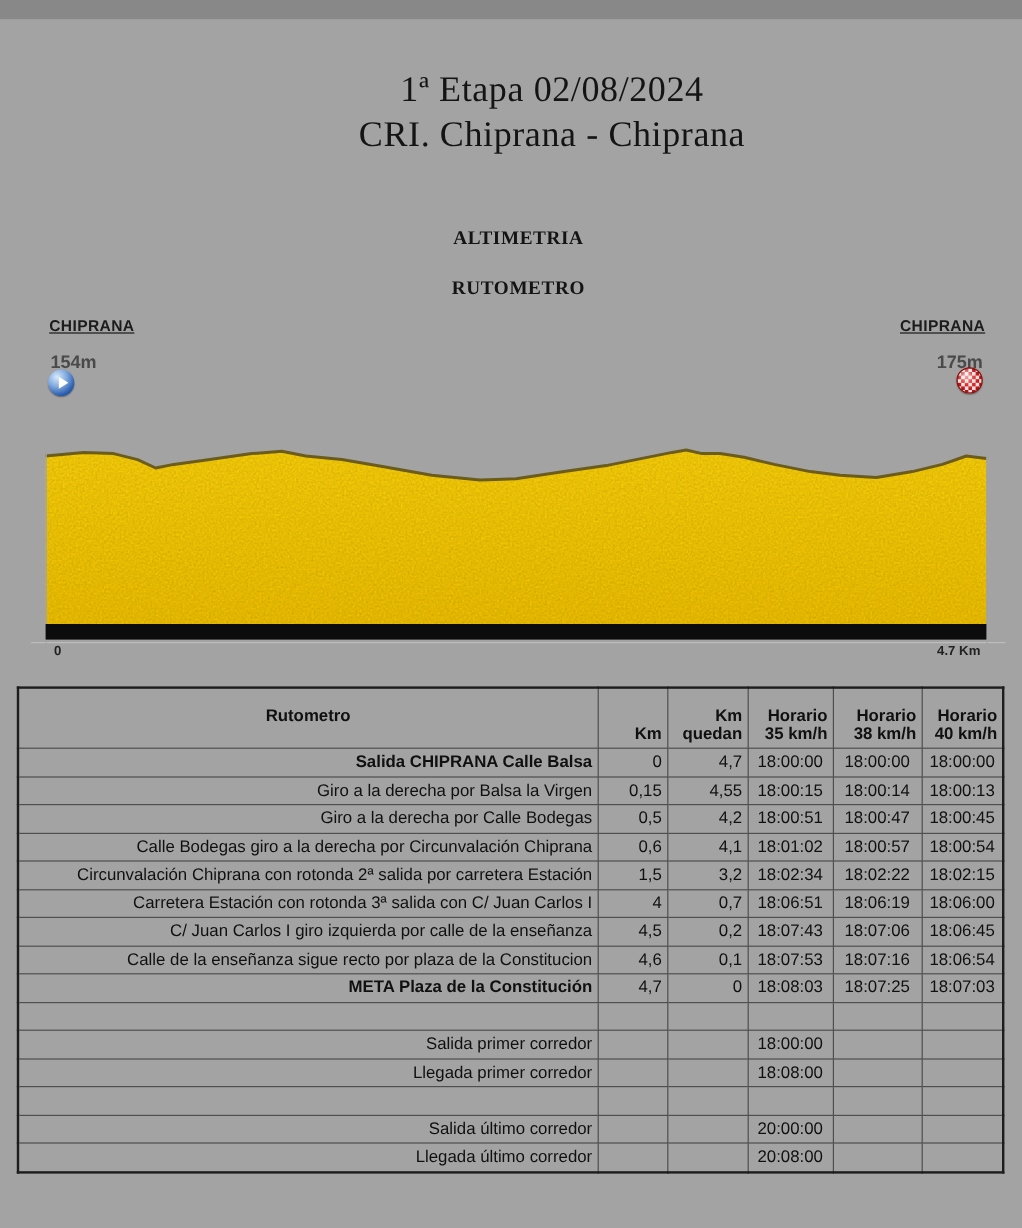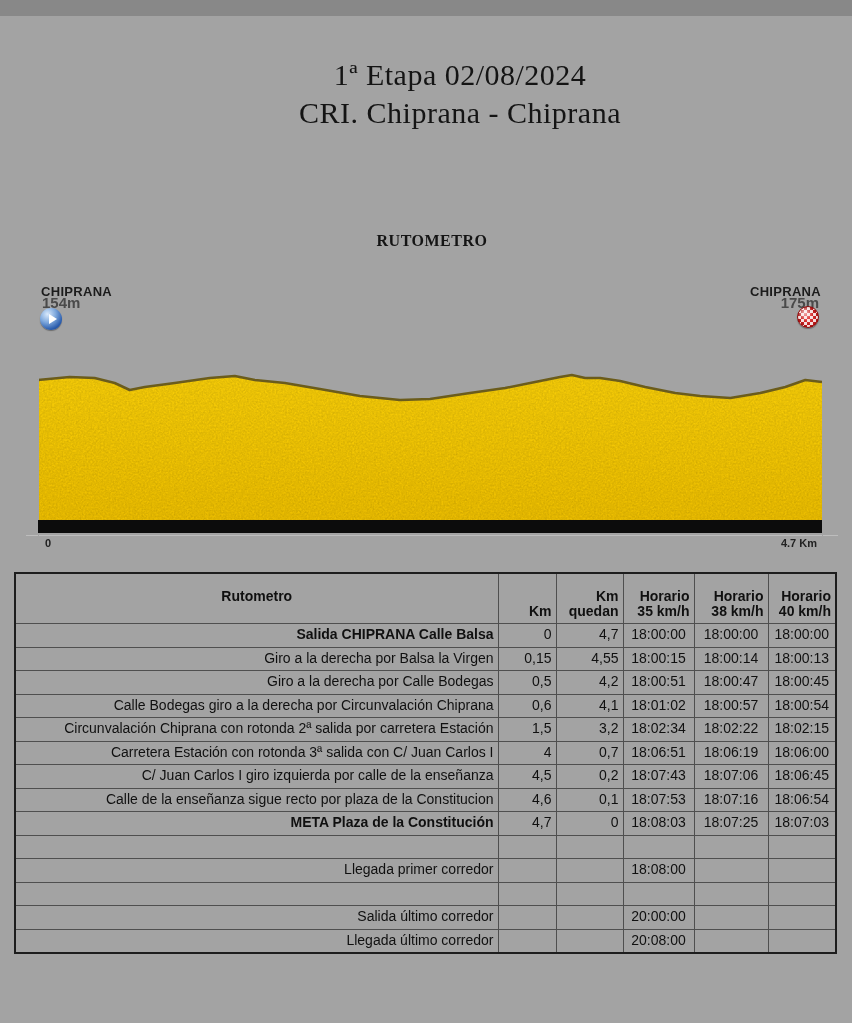--- a/index.html
+++ b/index.html
@@ -29,21 +29,21 @@
   .frame-line{position:absolute;background:#a3a3a3;}
   .frame-left {left:38px;top:251px;width:1px;height:254px;}
   .frame-right{left:822px;top:251px;width:1px;height:254px;}
   .tick-tl{left:38px;top:251px;width:13px;height:1px;}
   .tick-tr{left:810px;top:251px;width:13px;height:1px;}
   .axis-line{left:26px;top:519px;width:812px;height:1px;background:#bdbdbd;}
   .tick-bl{left:38px;top:519px;width:1px;height:14px;}
   .tick-br{left:822px;top:519px;width:1px;height:14px;}
   .town-label{
     position:absolute;font-weight:bold;font-size:13px;color:#1c1c1c;
-    letter-spacing:0.3px;top:268px;
+    letter-spacing:0.3px;top:248px;text-decoration:underline;
   }
   .town-start{left:41px;}
   .town-finish{right:31px;text-align:right;}
   .elev-label{
     position:absolute;font-weight:bold;font-size:15px;color:#4a4a4a;top:278px;
   }
   .elev-start{left:42px;}
   .elev-finish{right:33px;text-align:right;}
   .play-icon{
     position:absolute;left:40px;top:292px;width:22px;height:22px;border-radius:50%;
@@ -87,20 +87,21 @@
   .cell-num{text-align:right;padding-right:8px;}
   .cell-time{text-align:center;}
 </style>
 </head>
 <body>
 
 <div class="page">
 
   <div class="title title1">1ª Etapa 02/08/2024</div>
   <div class="title title2">CRI. Chiprana - Chiprana</div>
+  <div class="section-head sec1">ALTIMETRIA</div>
   <div class="section-head sec2">RUTOMETRO</div>
 
   <div class="chart-wrap">
     <svg class="chart-svg" width="852" height="520" viewBox="0 0 852 520">
       <defs>
         <linearGradient id="yg" x1="0" y1="0" x2="0" y2="1">
           <stop offset="0" stop-color="#f8ce08"></stop>
           <stop offset="1" stop-color="#eebf00"></stop>
         </linearGradient>
         <filter id="speck" x="0" y="0" width="100%" height="100%">
@@ -231,20 +232,28 @@
         </tr>
         <tr>
           <td class="cell-desc"></td>
           <td class="cell-num"></td>
           <td class="cell-num"></td>
           <td class="cell-time"></td>
           <td class="cell-time"></td>
           <td class="cell-time"></td>
         </tr>
         <tr>
+          <td class="cell-desc">Salida primer corredor</td>
+          <td class="cell-num"></td>
+          <td class="cell-num"></td>
+          <td class="cell-time">18:00:00</td>
+          <td class="cell-time"></td>
+          <td class="cell-time"></td>
+        </tr>
+        <tr>
           <td class="cell-desc">Llegada primer corredor</td>
           <td class="cell-num"></td>
           <td class="cell-num"></td>
           <td class="cell-time">18:08:00</td>
           <td class="cell-time"></td>
           <td class="cell-time"></td>
         </tr>
         <tr>
           <td class="cell-desc"></td>
           <td class="cell-num"></td>

